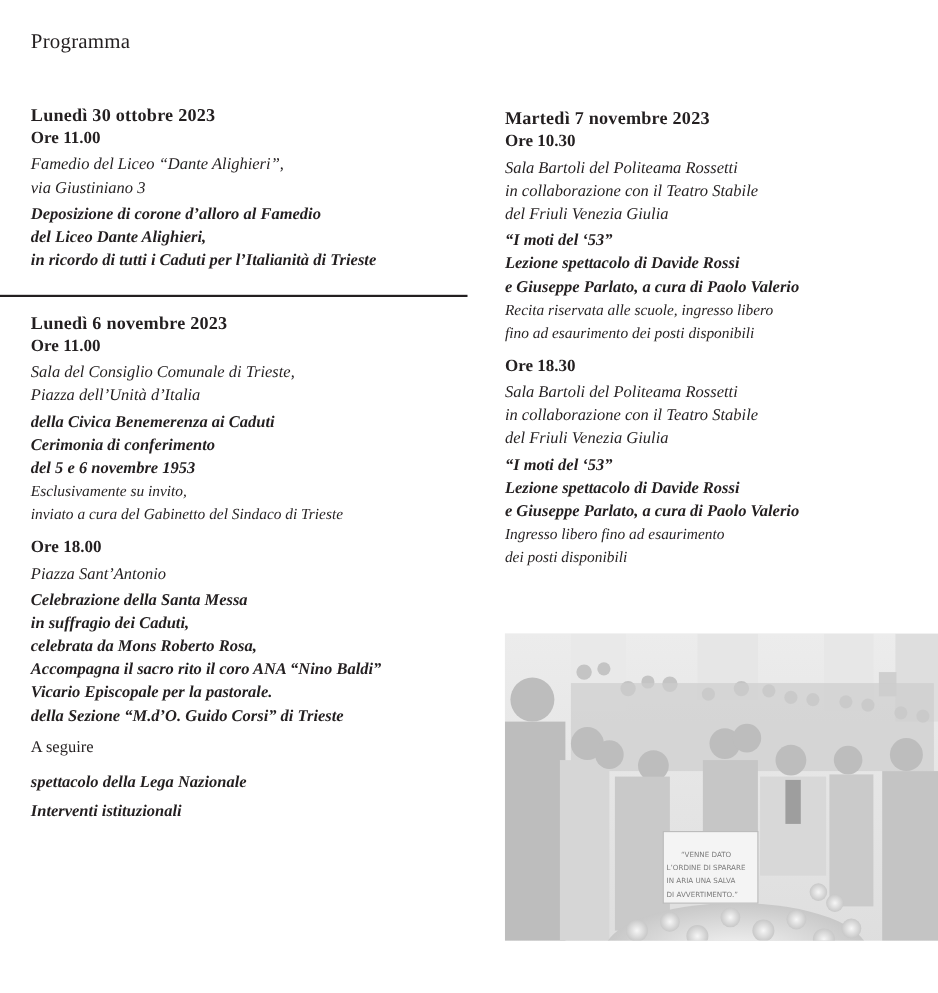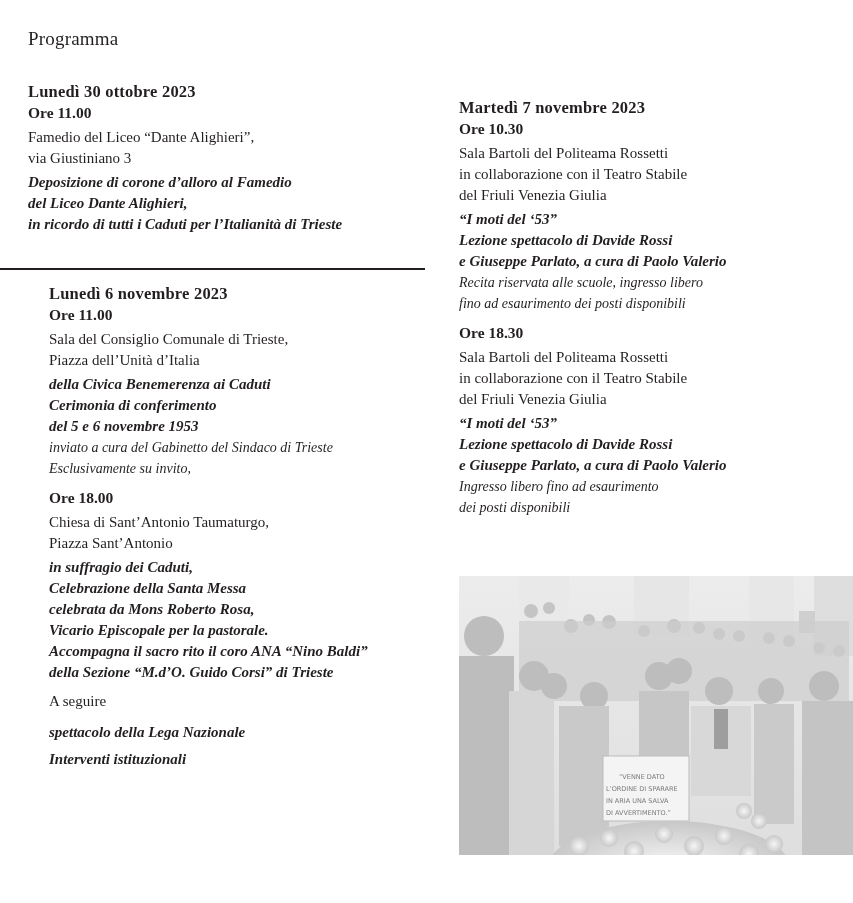--- a/index.html
+++ b/index.html
@@ -21,21 +21,21 @@
       top: 28px;
       font-size: 19px;
       font-weight: normal;
       letter-spacing: 0.2px;
       margin: 0;
     }
     .col {
       position: absolute;
       width: 420px;
     }
-    .col-left { left: 28px; top: 81px; }
+    .col-left { left: 28px; top: 94px; }
     .col-right { left: 459px; top: 97px; }
 
     .date {
       font-size: 16.5px;
       font-weight: bold;
       line-height: 21px;
       letter-spacing: 0.2px;
     }
     .time {
       font-size: 15.5px;
@@ -52,33 +52,33 @@
       font-size: 15px;
       font-style: italic;
       font-weight: bold;
       line-height: 21px;
     }
     .note {
       font-size: 14px;
       font-style: italic;
       line-height: 21px;
     }
-    .line { display: block; white-space: nowrap; }
+    .line { display: block; white-space: nowrap; font-style: italic; }
     .block-gap { height: 8px; }
     .small-gap { height: 6px; }
 
     .divider {
       position: absolute;
       left: 0;
       top: 268px;
       width: 425px;
       height: 1.5px;
       background: #231f20;
     }
-    .event-2 { position: absolute; left: 28px; top: 283px; width: 420px; margin-left: 21px; }
+    .event-2 { position: absolute; left: 28px; top: 283px; width: 420px; }
 
     .photo {
       position: absolute;
       left: 459px;
       top: 576px;
       width: 394px;
       height: 279px;
       background: #e4e4e4;
       overflow: hidden;
     }
@@ -112,36 +112,35 @@
   <div class="venue">
     <span class="line">Sala del Consiglio Comunale di Trieste,</span>
     <span class="line">Piazza dell’Unità d’Italia</span>
   </div>
   <div class="desc">
     <span class="line">della Civica Benemerenza ai Caduti</span>
     <span class="line">Cerimonia di conferimento</span>
     <span class="line">del 5 e 6 novembre 1953</span>
   </div>
   <div class="note">
+    <span class="line">Esclusivamente su invito,</span>
     <span class="line">inviato a cura del Gabinetto del Sindaco di Trieste</span>
-    <span class="line">Esclusivamente su invito,</span>
   </div>
 
   <div class="block-gap"></div>
   <div class="time">Ore 18.00</div>
   <div class="venue">
-    <span class="line">Chiesa di Sant’Antonio Taumaturgo,</span>
     <span class="line">Piazza Sant’Antonio</span>
   </div>
   <div class="desc">
+    <span class="line">Celebrazione della Santa Messa</span>
     <span class="line">in suffragio dei Caduti,</span>
-    <span class="line">Celebrazione della Santa Messa</span>
     <span class="line">celebrata da Mons Roberto Rosa,</span>
+    <span class="line">Accompagna il sacro rito il coro ANA “Nino Baldi”</span>
     <span class="line">Vicario Episcopale per la pastorale.</span>
-    <span class="line">Accompagna il sacro rito il coro ANA “Nino Baldi”</span>
     <span class="line">della Sezione “M.d’O. Guido Corsi” di Trieste</span>
   </div>
 
   <div class="block-gap"></div>
   <div class="venue" style="margin-bottom:4px">A seguire</div>
   <div class="small-gap"></div>
   <div class="desc">
     <span class="line">spettacolo della Lega Nazionale</span>
   </div>
   <div class="small-gap"></div>

